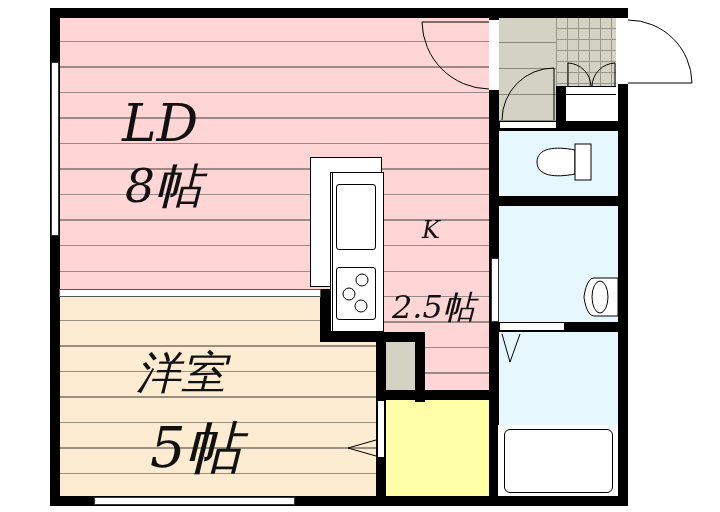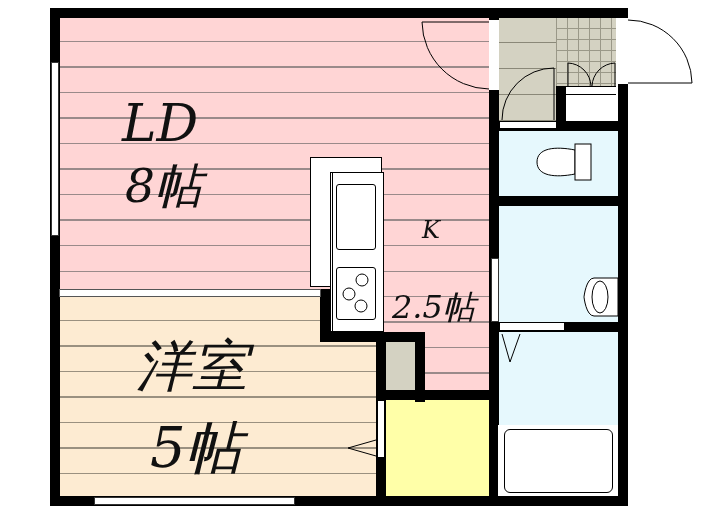--- a/index.html
+++ b/index.html
@@ -126,14 +126,14 @@
 <svg style="left:346px;top:438px;" width="30" height="20">
   <path d="M30 2 L2 10 L30 18" fill="none" stroke="#000"></path>
 </svg>
 
 <div class="label" style="left:122px;top:97px;font-size:52px;">LD</div>
 <div class="label" style="left:125px;top:162px;font-size:47px;">8帖</div>
 
 <div class="label" style="left:422px;top:218px;font-size:24px;">K</div>
 <div class="label" style="left:392px;top:250px;font-size:32px;margin-top:41px;">2.5帖</div>
 
-<div class="label" style="left:136px;top:338px;font-size:56px;">洋室</div>
+<div class="label" style="left:136px;top:350px;font-size:45px;">洋室</div>
 <div class="label" style="left:150px;top:420px;font-size:56px;">5帖</div>
 
 </body></html>

